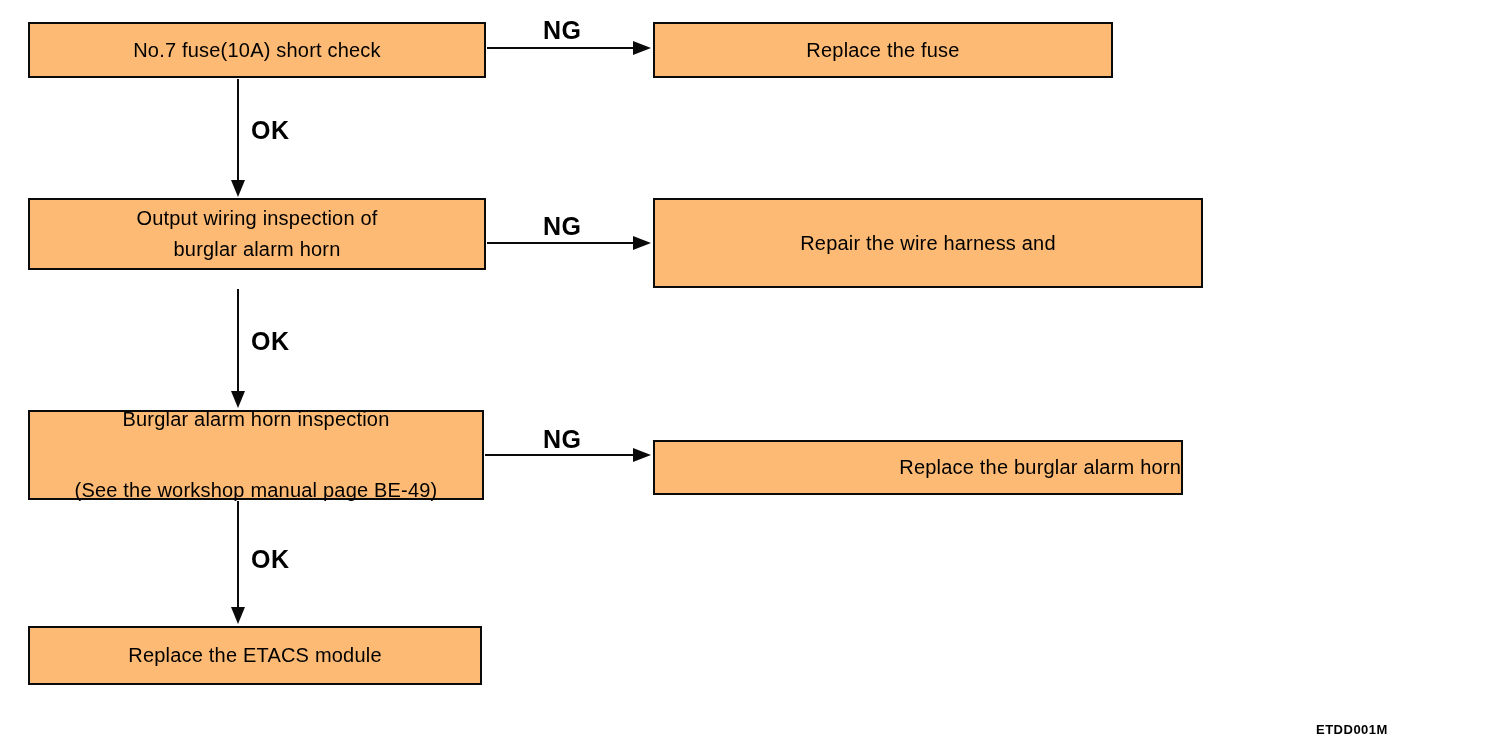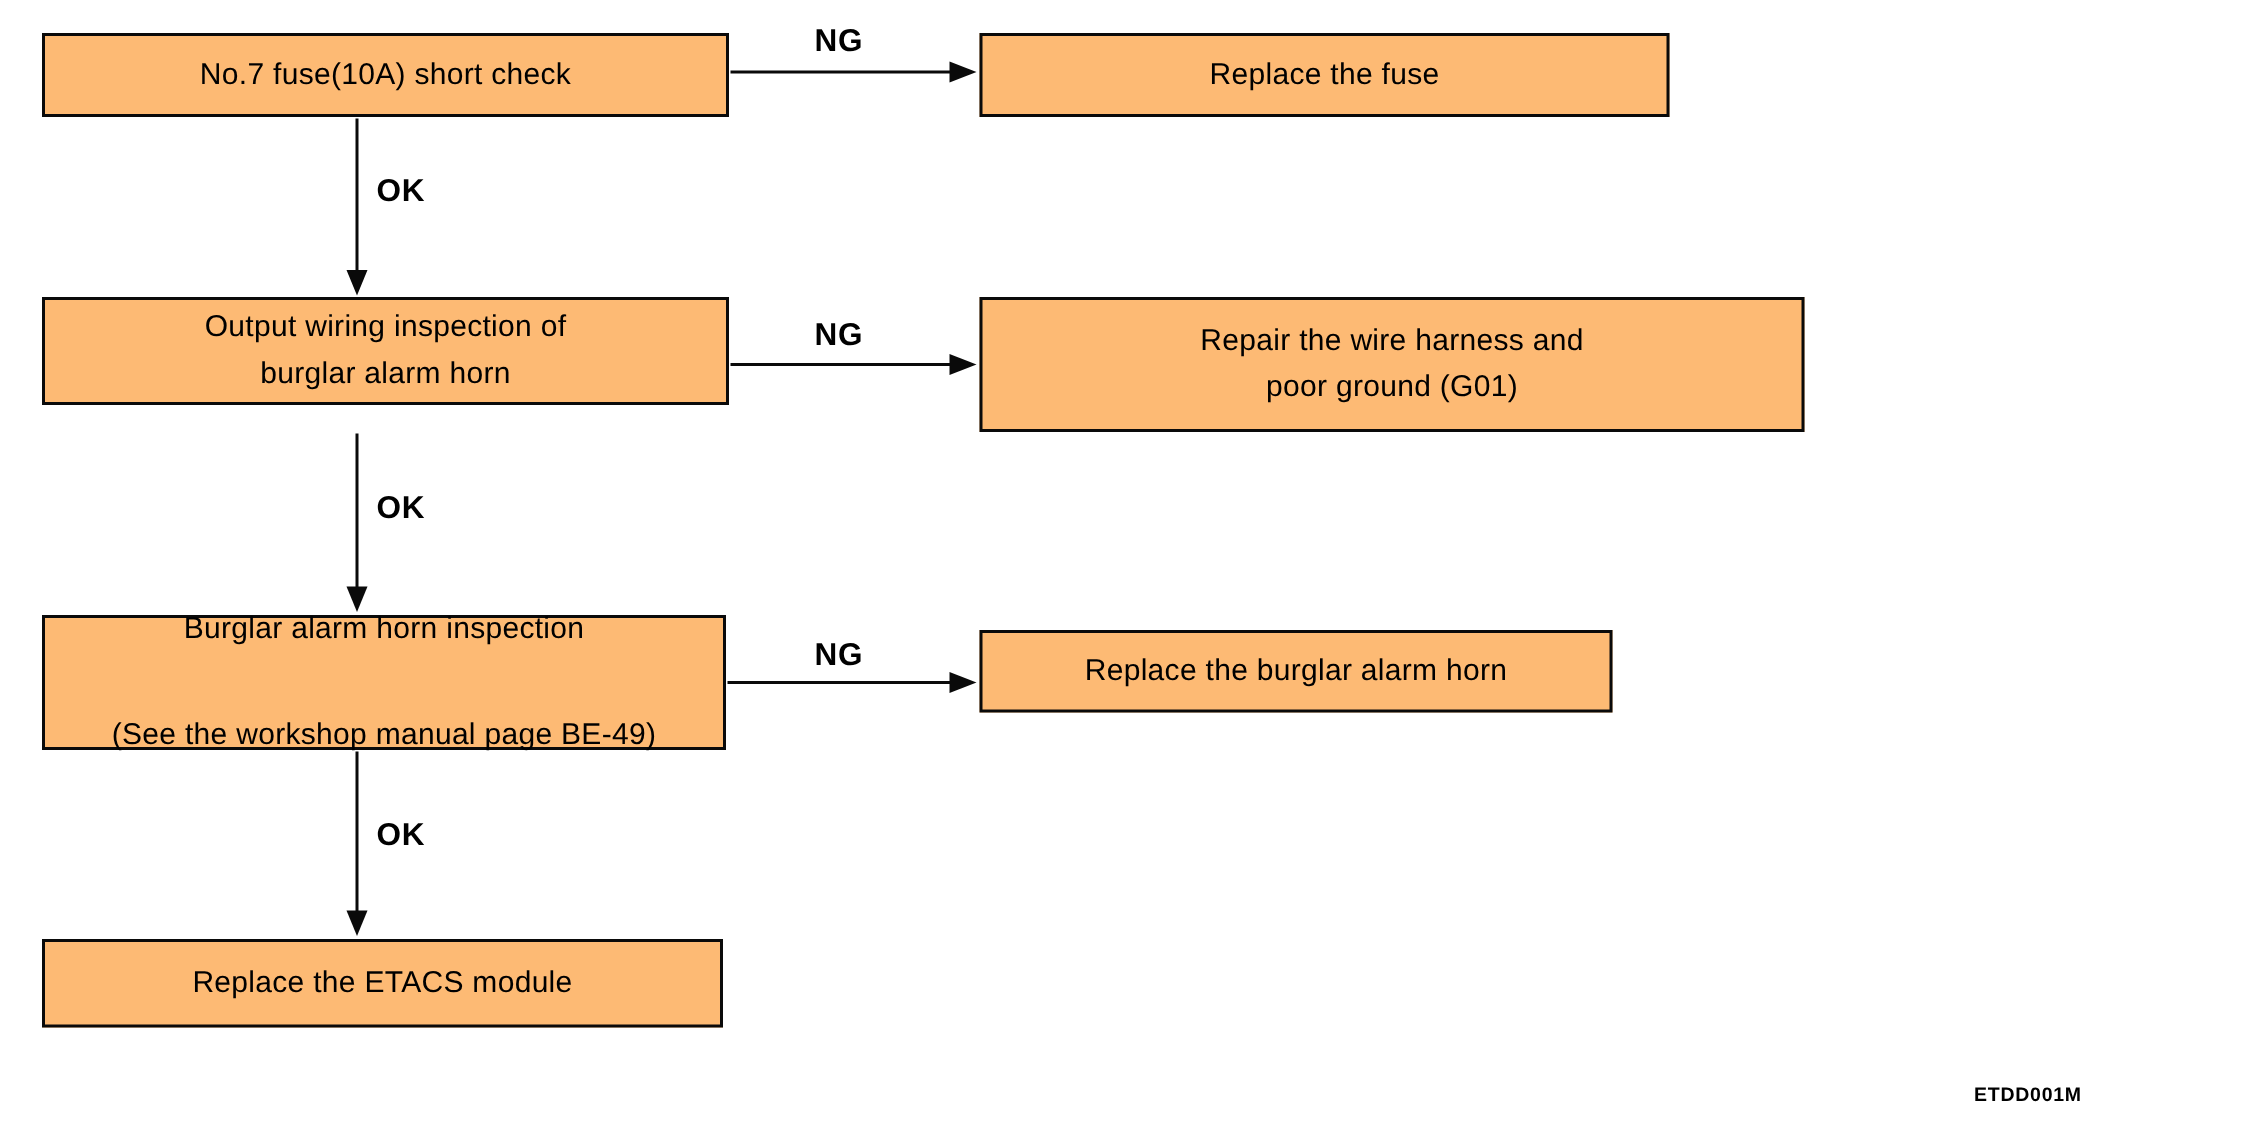--- a/index.html
+++ b/index.html
@@ -61,21 +61,21 @@
     position: absolute;
     right: 0; top: -6px;
     width: 0; height: 0;
     border-top: 7px solid transparent;
     border-bottom: 7px solid transparent;
     border-left: 18px solid #0a0a0a;
   }
 
   .edge-label {
     position: absolute;
-    font-size: 21px;
+    font-size: 25px;
     font-weight: 700;
     letter-spacing: 0.5px;
     white-space: nowrap;
   }
 
   .figure-code {
     position: absolute;
     left: 1316px;
     top: 722px;
     font-size: 13px;
@@ -105,24 +105,23 @@
   <div class="node" style="left:28px; top:626px; width:454px; height:59px;">
     <span>Replace the ETACS module</span>
   </div>
 
   <div class="node" style="left:653px; top:22px; width:460px; height:56px;">
     <span>Replace the fuse</span>
   </div>
 
   <div class="node" style="left:653px; top:198px; width:550px; height:90px;">
     <span>Repair the wire harness and</span>
-    <span>poor ground (G01)</span>
   </div>
 
-  <div class="node" style="left:653px; top:420px; width:422px; height:55px;">
+  <div class="node" style="left:653px; top:440px; width:530px; height:55px;align-items:flex-end;">
     <span>Replace the burglar alarm horn</span>
   </div>
 
   <div class="arrow-v" style="left:237px; top:79px; height:118px;">
     <div class="shaft"></div>
     <div class="head"></div>
   </div>
   <div class="edge-label" style="left:251px; top:116px;">OK</div>
 
   <div class="arrow-v" style="left:237px; top:289px; height:119px;">

